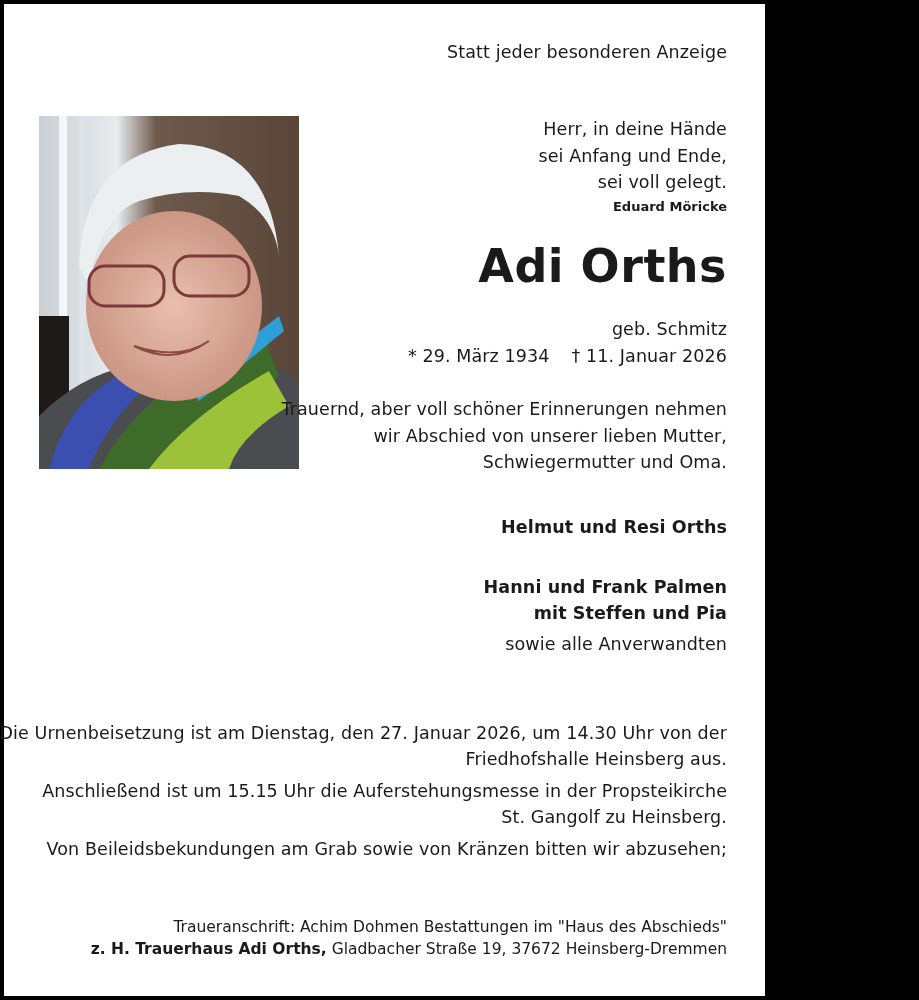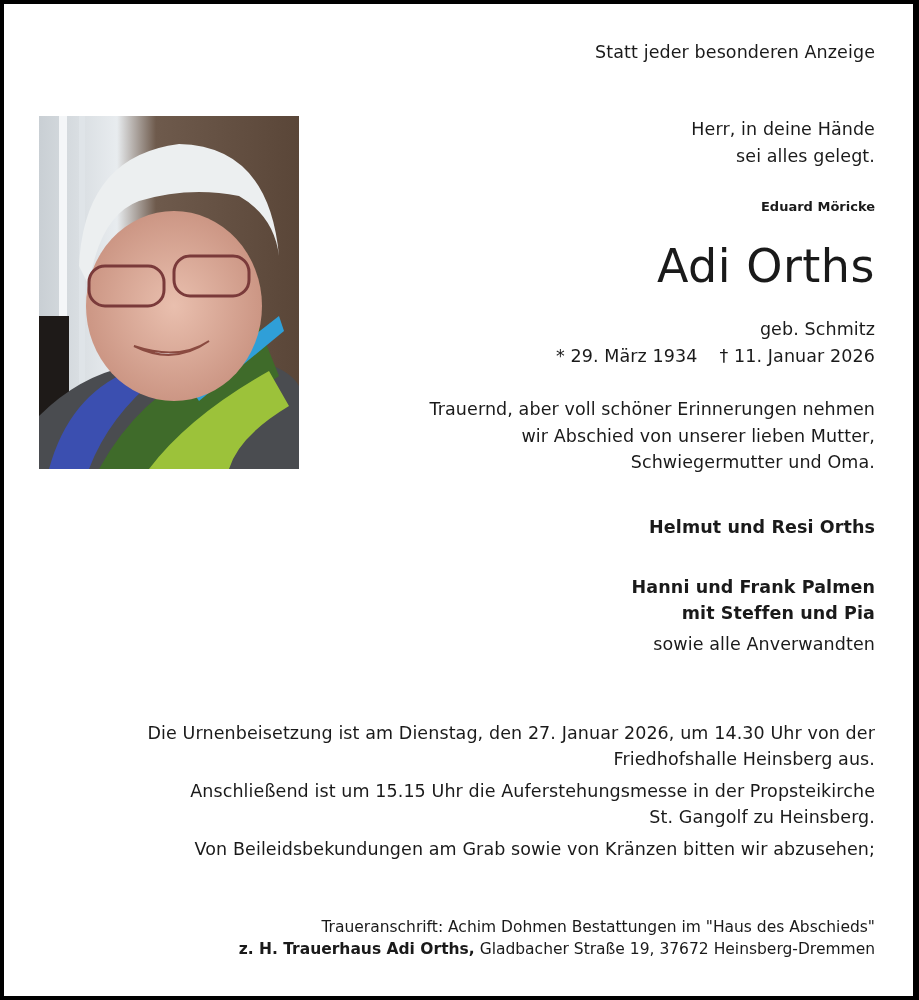--- a/index.html
+++ b/index.html
@@ -1,17 +1,17 @@
 <!DOCTYPE html>
 <html><head>
 <meta charset="utf-8">
 <style>
   html, body { margin: 0; padding: 0; }
   body { width: 919px; height: 1000px; background: #000; position: relative; overflow: hidden; font-family: "DejaVu Sans", sans-serif; color: #1a1a1a; }
-  .page { position: absolute; left: 4px; top: 4px; width: 909px; height: 992px; background: #fff; }
+  .page { position: absolute; left: 4px; top: 4px; width: 761px; height: 992px; background: #fff; }
   .r { position: absolute; right: 38px; text-align: right; white-space: nowrap; }
   .t { font-size: 17.5px; letter-spacing: 0.1px; }
   .photo { position: absolute; left: 35px; top: 112px; width: 260px; height: 353px; overflow: hidden; background: #7a6a60; }
   .photo svg { display: block; }
   .name { font-size: 46px; font-weight: 400; letter-spacing: 0.5px; }
   .small { font-size: 13px; font-weight: bold; }
   .bold { font-weight: bold; }
   .addr { font-size: 15.5px; }
 </style>
 </head>
@@ -47,25 +47,26 @@
       <ellipse cx="135" cy="190" rx="88" ry="95" fill="url(#face)"></ellipse>
       <path d="M40 150 Q45 40 140 28 Q230 30 240 140 Q235 100 200 80 Q150 70 100 85 Q60 100 50 170 Z" fill="#eceff0"></path>
       <rect x="50" y="150" width="75" height="40" rx="16" fill="none" stroke="#7a3a3a" stroke-width="3"></rect>
       <rect x="135" y="140" width="75" height="40" rx="16" fill="none" stroke="#7a3a3a" stroke-width="3"></rect>
       <path d="M95 230 Q135 250 170 225 Q140 245 95 230 Z" fill="#fff" stroke="#8a4a40" stroke-width="2"></path>
     </svg>
   </div>
 
   <div class="r t" style="top:112px; line-height:26.5px;">
     <div>Herr, in deine Hände</div>
-    <div>sei alles gelegt.</div>
+    <div>sei Anfang und Ende,</div>
+    <div>sei voll gelegt.</div>
   </div>
   <div class="r small" style="top:195px;">Eduard Möricke</div>
 
-  <div class="r name" style="top:235px;">Adi Orths</div>
+  <div class="r name" style="top:235px;font-weight:bold;">Adi Orths</div>
   <div class="r t" style="top:315px;">geb. Schmitz</div>
   <div class="r t" style="top:342px;">
     <span>* 29. März 1934</span><span style="display:inline-block;width:22px;"></span><span>† 11. Januar 2026</span>
   </div>
 
   <div class="r t" style="top:392px; line-height:26.5px;">
     <div>Trauernd, aber voll schöner Erinnerungen nehmen</div>
     <div>wir Abschied von unserer lieben Mutter,</div>
     <div>Schwiegermutter und Oma.</div>
   </div>

